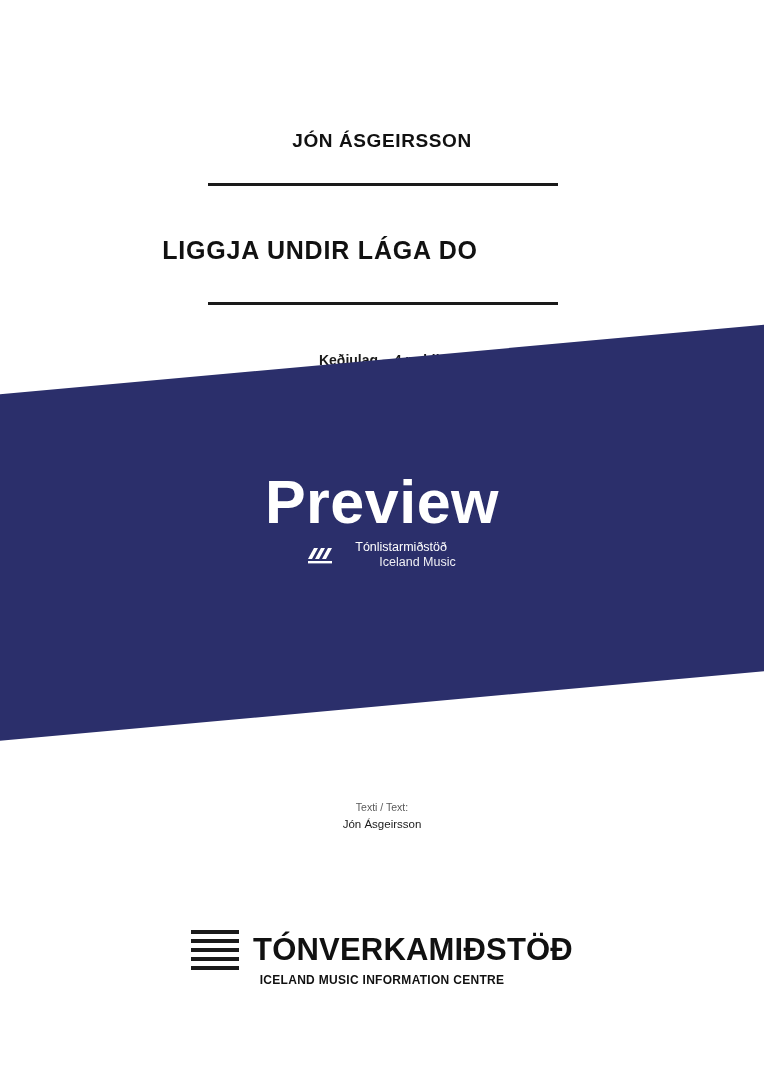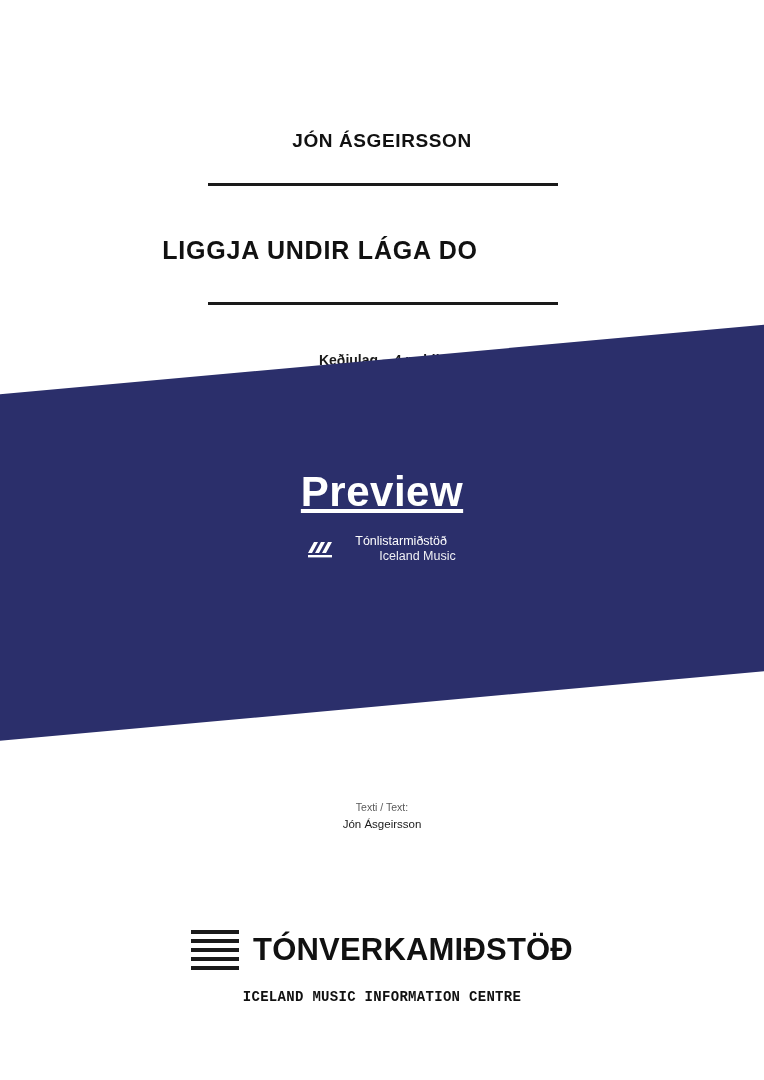--- a/index.html
+++ b/index.html
@@ -77,29 +77,28 @@
   }
   .banner-content {
     position: absolute;
     left: 0;
     top: 470px;
     width: 764px;
     text-align: center;
     color: #ffffff;
   }
   .preview-word {
-    font-size: 42px;
+    font-size: 61px;
     font-weight: bold;
     letter-spacing: 0.5px;
     line-height: 1.05;
     color: #ffffff;
-    text-decoration: underline;
   }
   .tmi-row {
-    margin-top: 20px;
+    margin-top: 6px;
     display: flex;
     align-items: center;
     justify-content: center;
     gap: 9px;
   }
   .tmi-mark {
     display: block;
     width: 38px;
     height: 22px;
   }
@@ -158,26 +157,25 @@
     background: #1a1a1a;
     width: 100%;
   }
   .footer-name {
     font-size: 31px;
     font-weight: bold;
     letter-spacing: 0.2px;
     color: #111111;
   }
   .footer-sub {
-    margin-top: 19px;
-    font-size: 14px;
+    margin-top: 3px;
+    font-size: 12px;
     font-weight: bold;
     letter-spacing: 0.3px;
     color: #111111;
-    font-family: Liberation Mono, monospace;
   }
 </style>
 </head>
 <body>
 
 <div class="page">
 
   <div class="composer">JÓN ÁSGEIRSSON</div>
 
   <div class="rule rule-top"></div>

